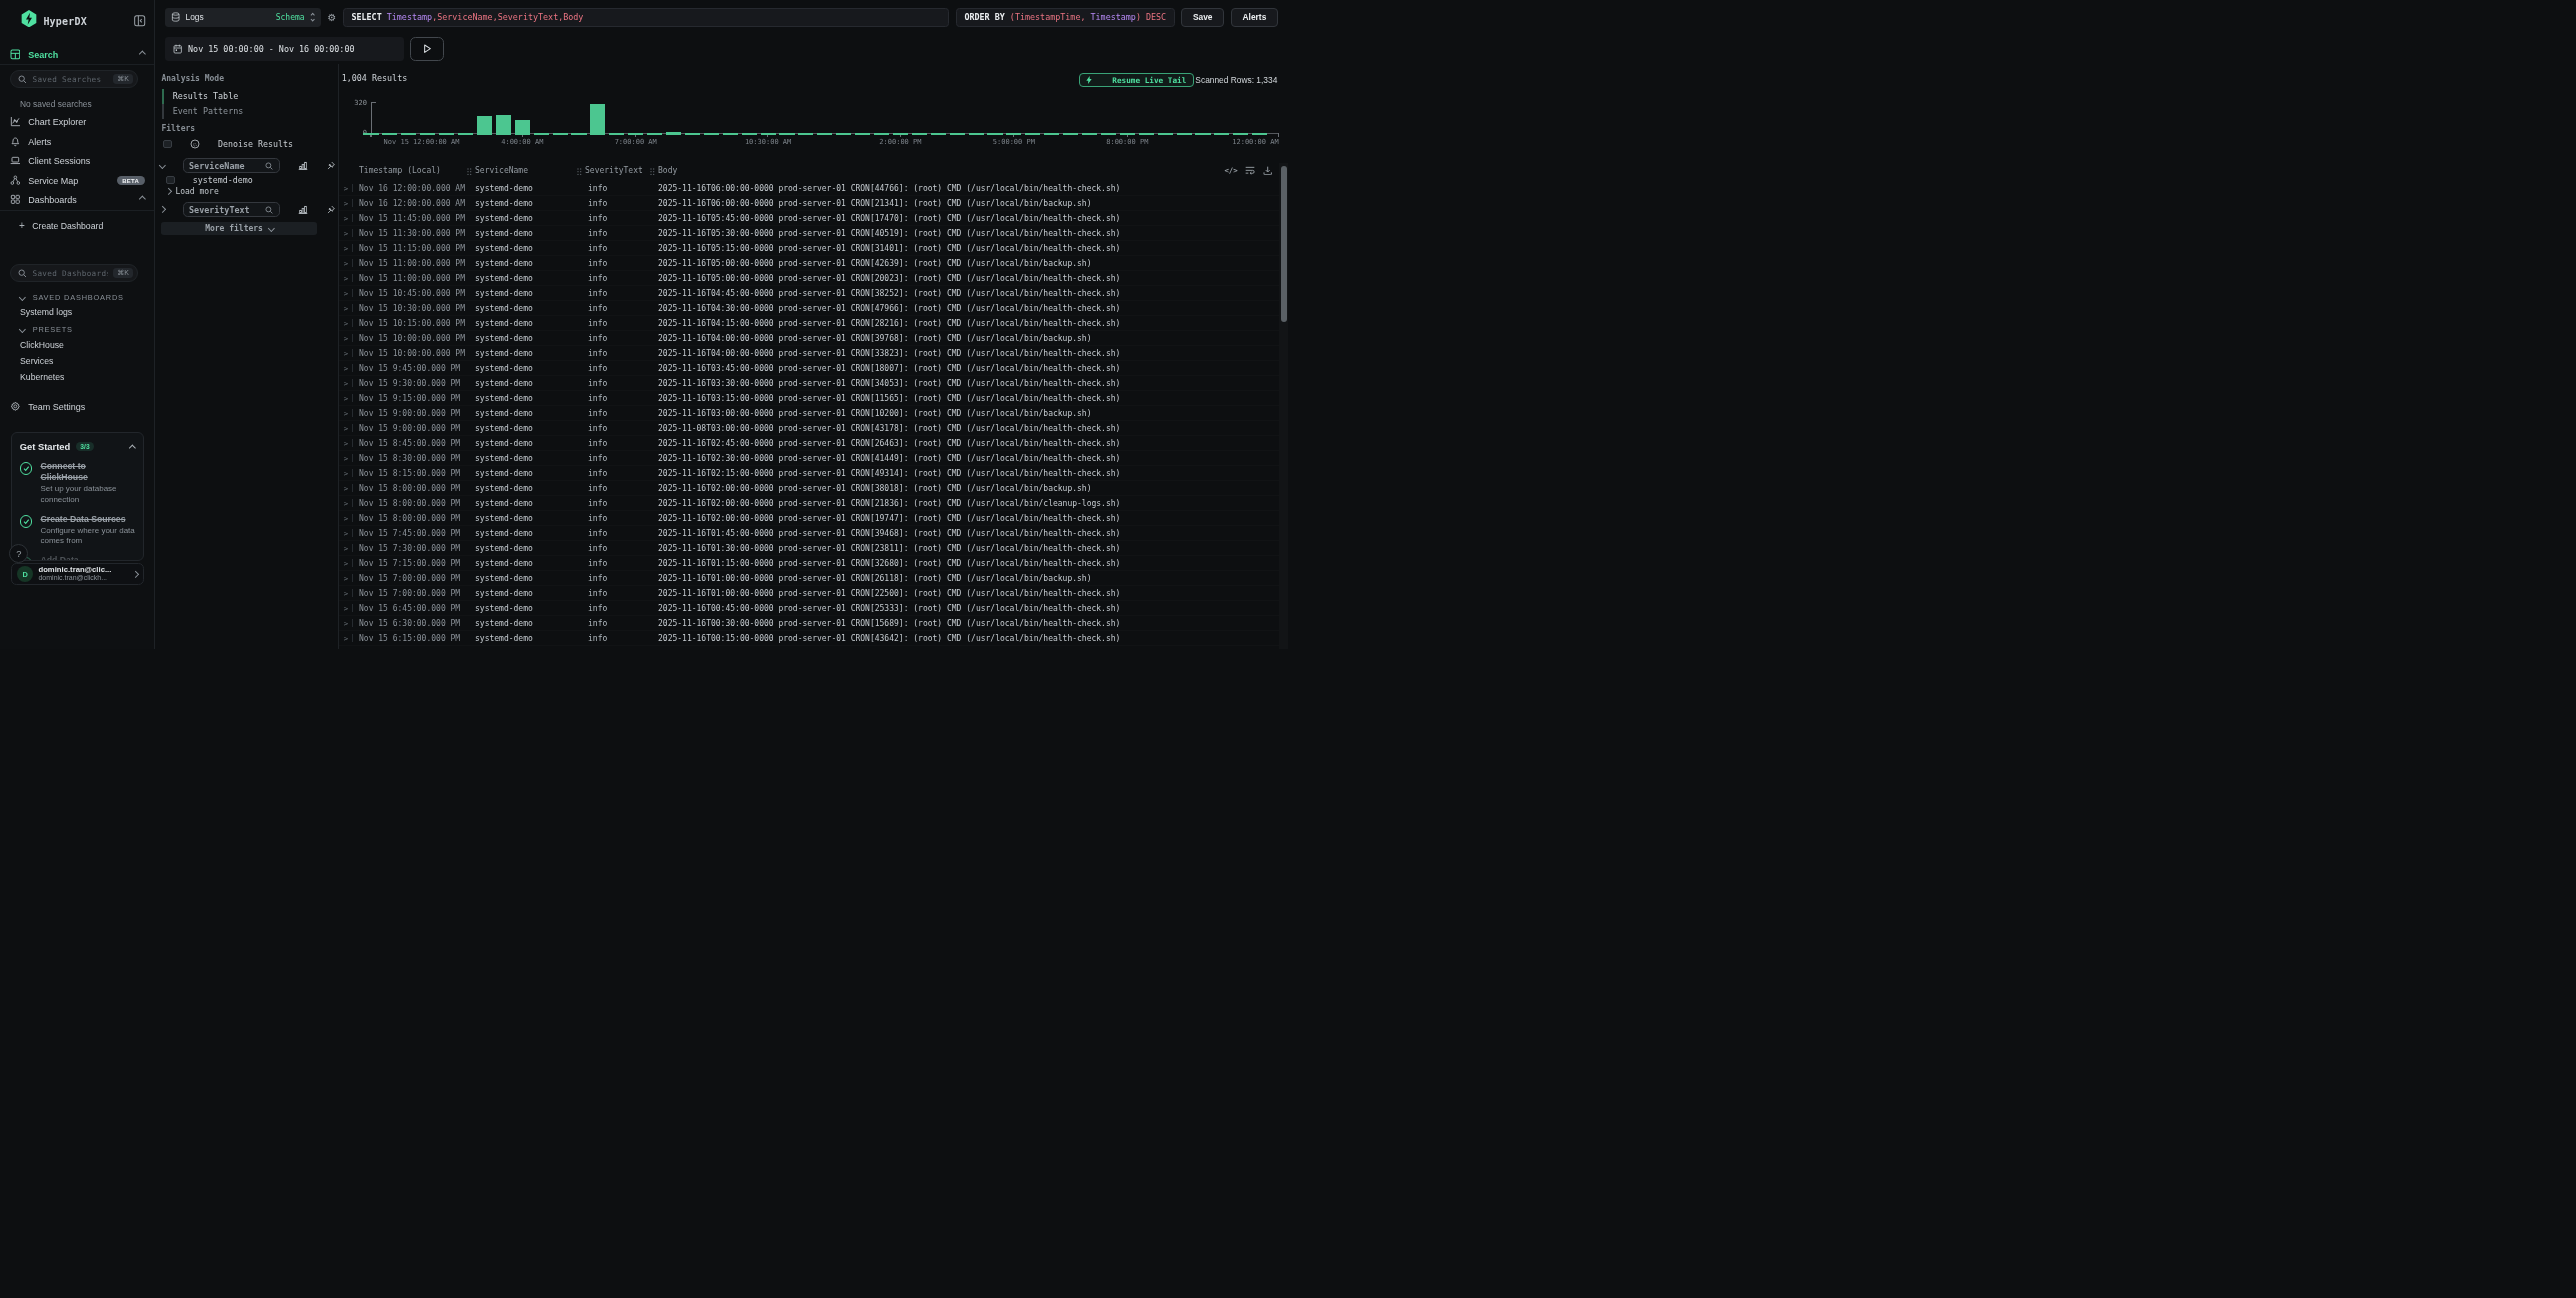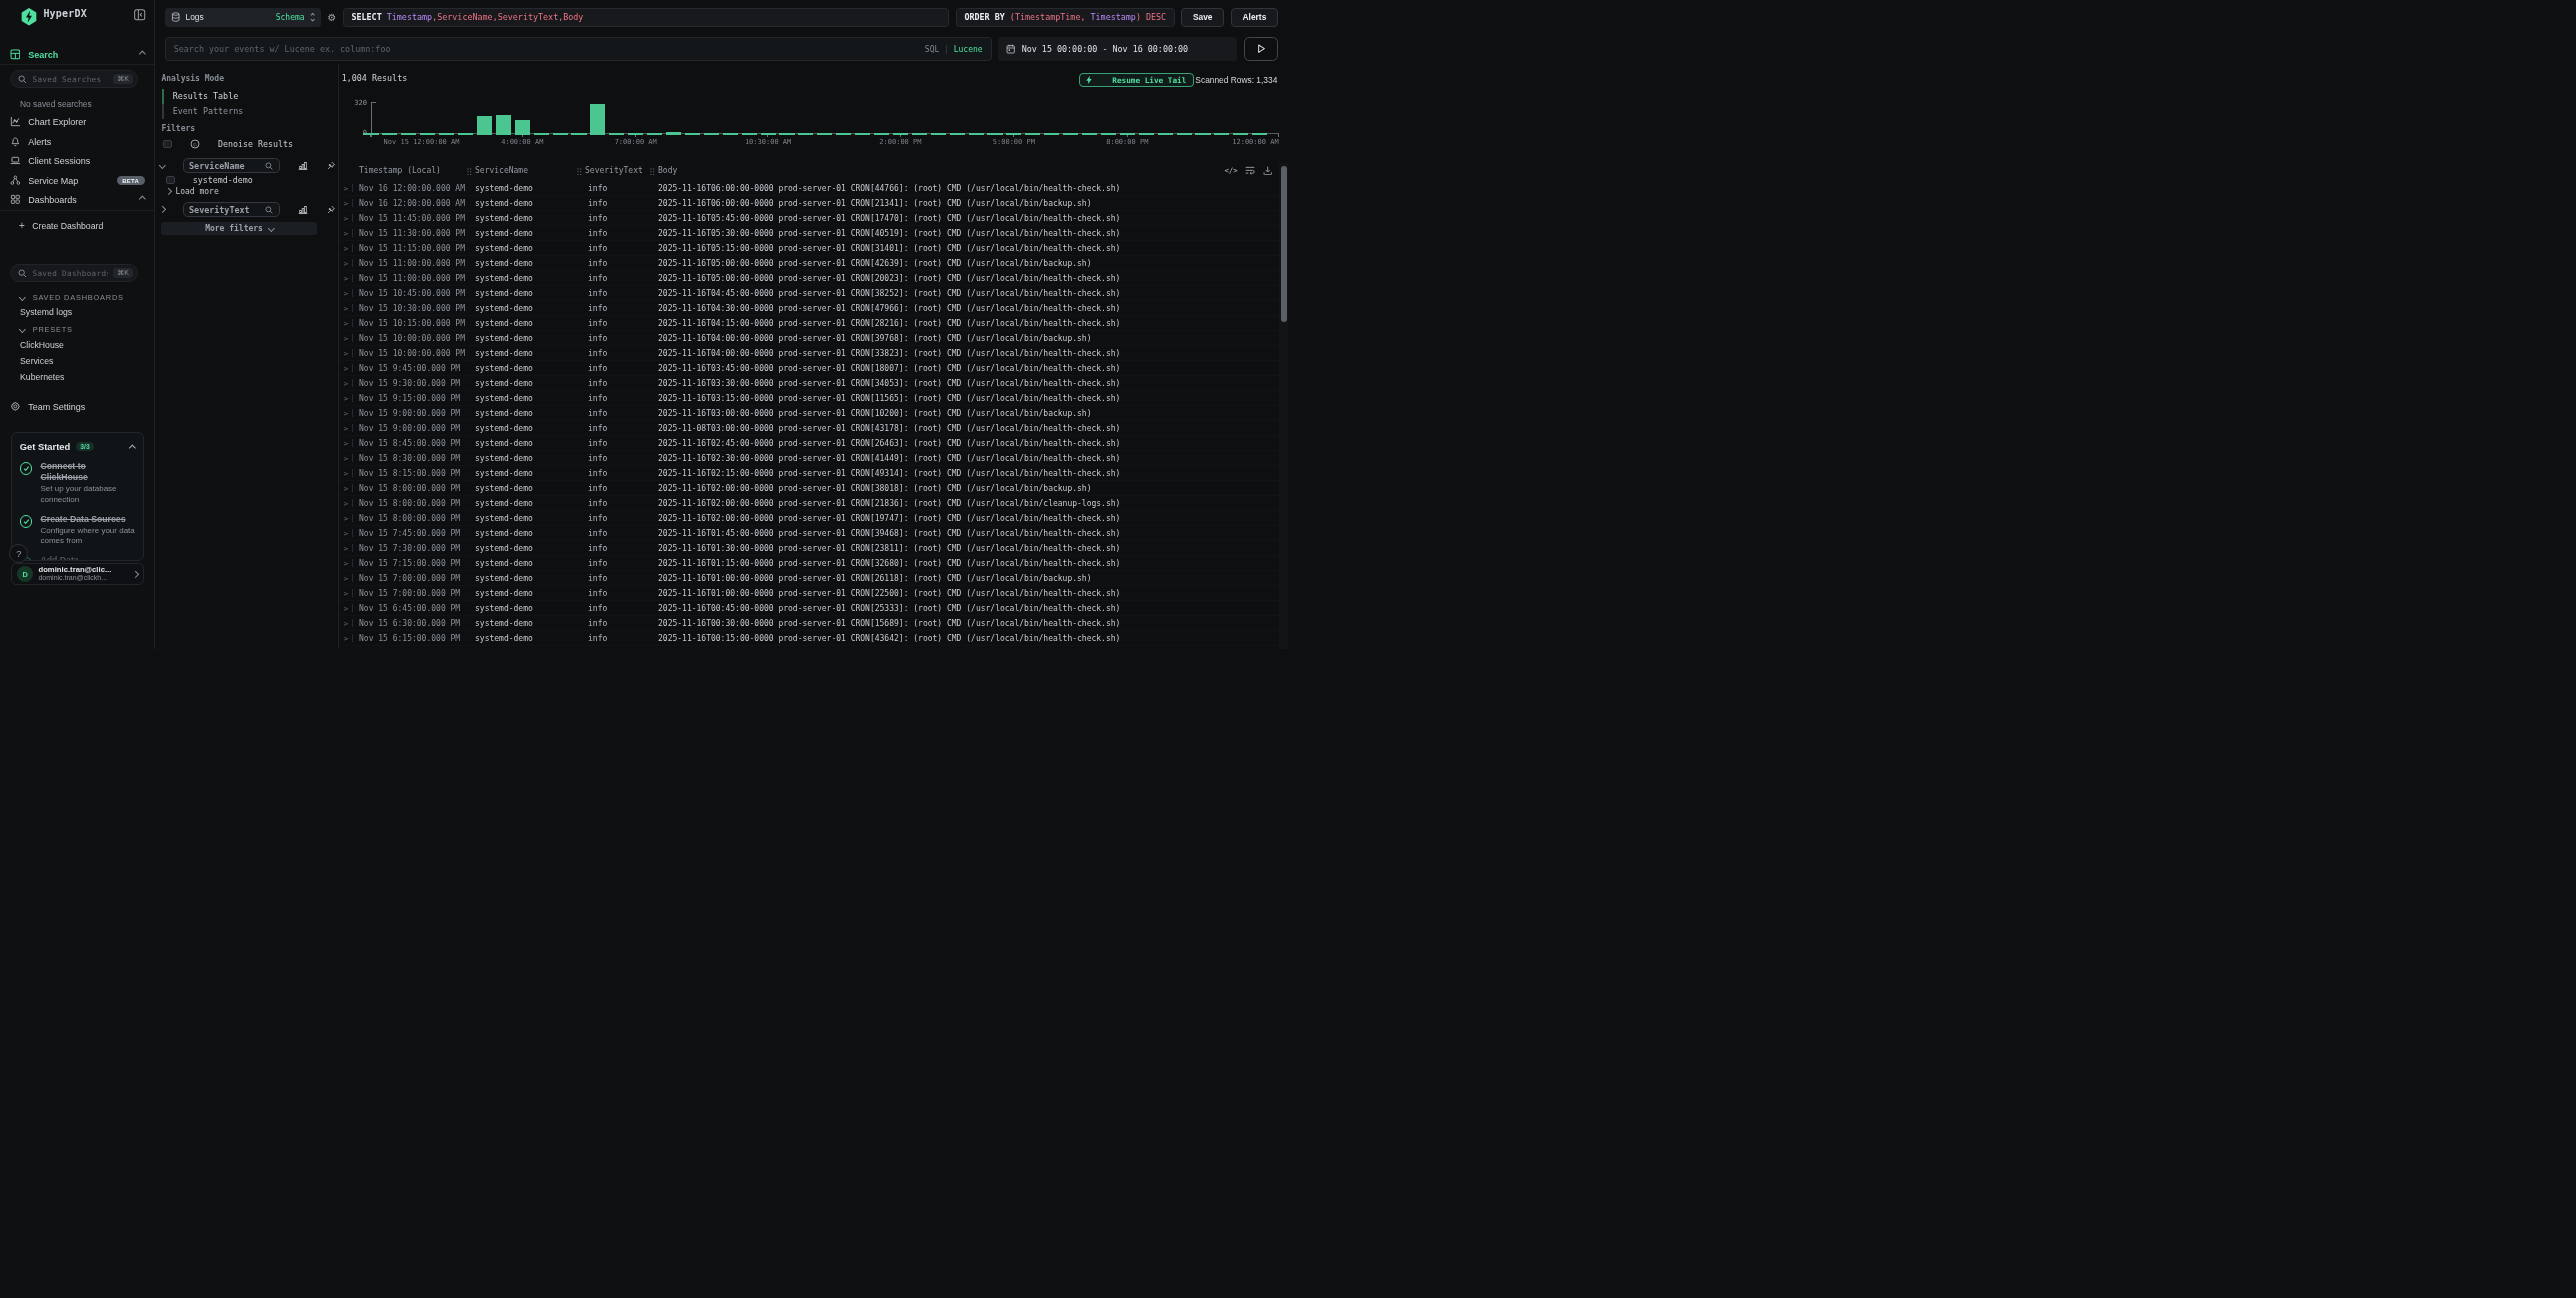--- a/index.html
+++ b/index.html
@@ -1,21 +1,21 @@
 <!DOCTYPE html>
 <html style="font-size:10.7px"><head>
 <meta charset="utf-8">
 <style>
   * { margin:0; padding:0; box-sizing:border-box; }
   html,body { width:1288px; height:649px; overflow:hidden; }
   body { background:#0d0f11; font-family:"Liberation Sans", sans-serif; color:#c9cfd4; position:relative; }
 
   
   #sidebar { position:absolute; left:0; top:0; bottom:0; width:155px; background:#0e1012; border-right:0.7px solid #1e2226; }
-  .logo-row { position:absolute; left:9.4px; right:8px; top:8px; height:19px; display:flex; align-items:flex-start; gap:6px;padding-left:12px; }
+  .logo-row { position:absolute; left:9.4px; right:8px; top:8px; height:19px; display:flex; align-items:flex-end; gap:6px;padding-left:12px; }
   .logo-badge { width:16px; height:17.5px; flex:0 0 auto; }
   .brand { font-family:"DejaVu Sans Mono", monospace; font-weight:bold; font-size:10px; color:#ced3d8; letter-spacing:0.2px; flex:1; }
   .collapse-btn { width:13.4px; height:13.4px; color:#9aa1a7; }
   .nav-item { position:absolute; left:0; width:100%; height:17.5px; display:flex; align-items:center; gap:7.4px; padding:0 9.4px; font-size:9px; color:#ced3d8; cursor:pointer; }
   .nav-item .ni { width:11.4px; height:11.4px; color:#aab0b6; flex:0 0 auto; display:flex; align-items:center; justify-content:center; }
   .nav-item.active, .nav-item.active .ni { color:#4fe0a0; }
   .nav-item .lbl { flex:1; }
   .chev { width:4.7px; height:4.7px; border-right:1.1px solid currentColor; border-bottom:1.1px solid currentColor; display:inline-block; }
   .chev.up { transform:rotate(-135deg); } .chev.down { transform:rotate(45deg); }
   .chev.right { transform:rotate(-45deg); }
@@ -342,26 +342,20 @@
     <span>&nbsp;</span>
     <span class="tok-red">(TimestampTime,</span>
     <span class="tok-purple" style="white-space:pre;"> Timestamp</span>
     <span class="tok-red">) DESC</span>
   </div>
   <button class="btn">Save</button>
   <button class="btn">Alerts</button>
 </div>
 
 <div id="searchrow">
-  <div id="search-input">
-    <span class="ph">Search your events w/ Lucene ex. column:foo</span>
-    <span class="lang-sql">SQL</span>
-    <span class="lang-sep">|</span>
-    <span class="lang-lucene">Lucene</span>
-  </div>
   <div id="date-box">
     <span>
         <svg width="9.4" height="10" viewBox="0 0 14 15" fill="none" stroke="#c3c9ce" stroke-width="1.2">
           <rect x="1.5" y="2.5" width="11" height="11" rx="1.5"></rect>
           <line x1="4.5" y1="1" x2="4.5" y2="4"></line>
           <line x1="9.5" y1="1" x2="9.5" y2="4"></line>
           <line x1="1.5" y1="6" x2="12.5" y2="6"></line>
           <rect x="4" y="8" width="2" height="2.5" fill="#c3c9ce" stroke="none"></rect>
         </svg>
       </span>

